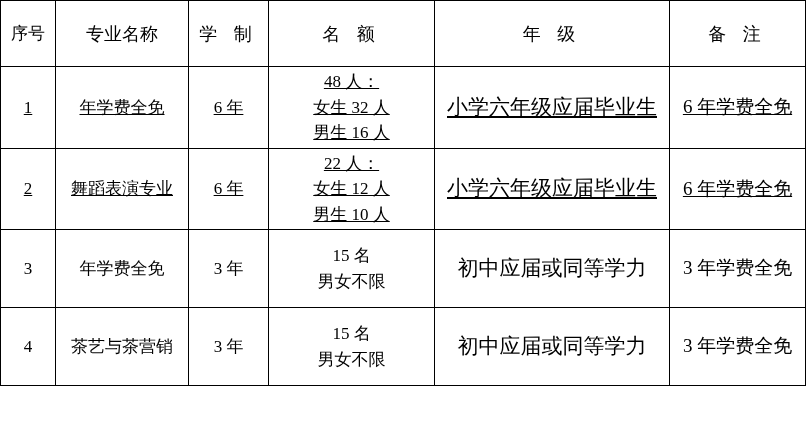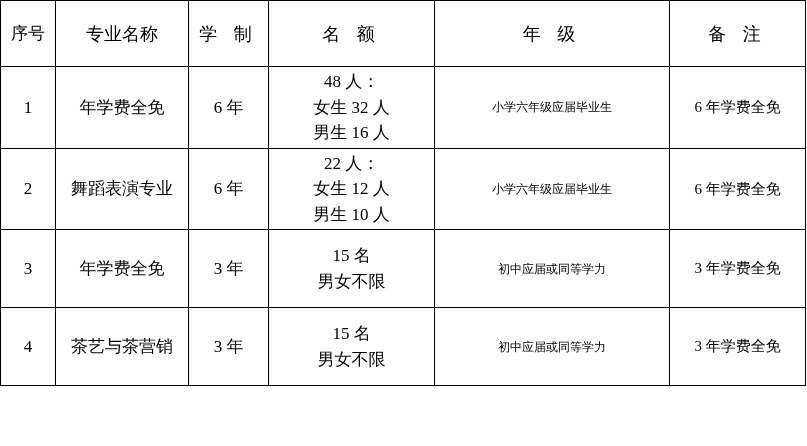--- a/index.html
+++ b/index.html
@@ -53,25 +53,25 @@
     margin-top: 40px;
   }
   .hdr-no {
     font-size: 17px;
     line-height: 1.15;
   }
   tbody td {
     font-size: 17px;
     line-height: 1.5;
   }
-  tr.row-tall td { height: 80px; }
+  tr.row-tall td { height: 80px; text-decoration: underline; }
   tr.row-short td { height: 78px; }
   .quota-lines { white-space: pre-line; }
-  .grade-cell { font-size: 12px; margin-top: 40px; }
-  .remark-cell { font-size: 15px; }
+  .grade-cell { font-size: 21px; margin-top: 40px; }
+  .remark-cell { font-size: 19px; }
   .major-cell { font-size: 17px; }
 </style>
 </head>
 <body>
 
 <div class="sheet">
   <table class="enroll-table">
     <colgroup>
       <col class="c-no">
       <col class="c-major">

